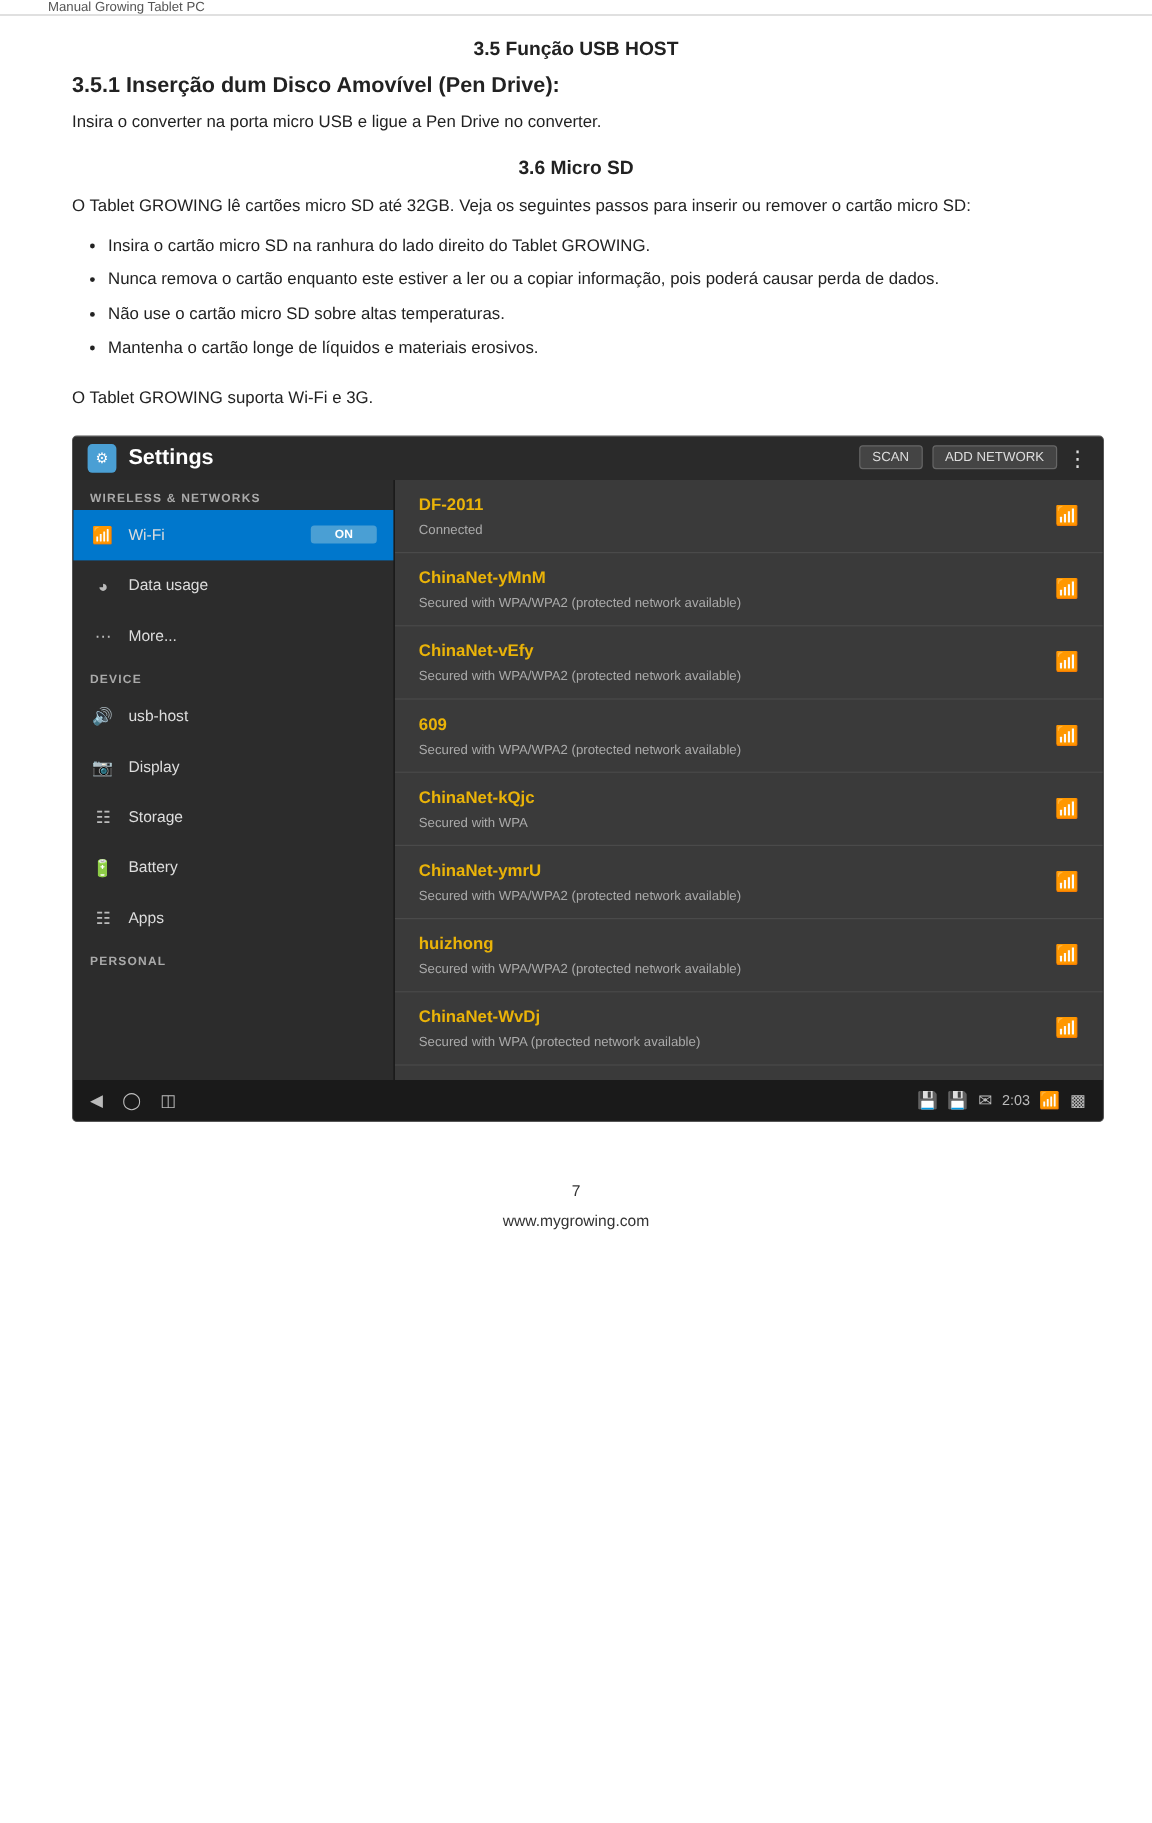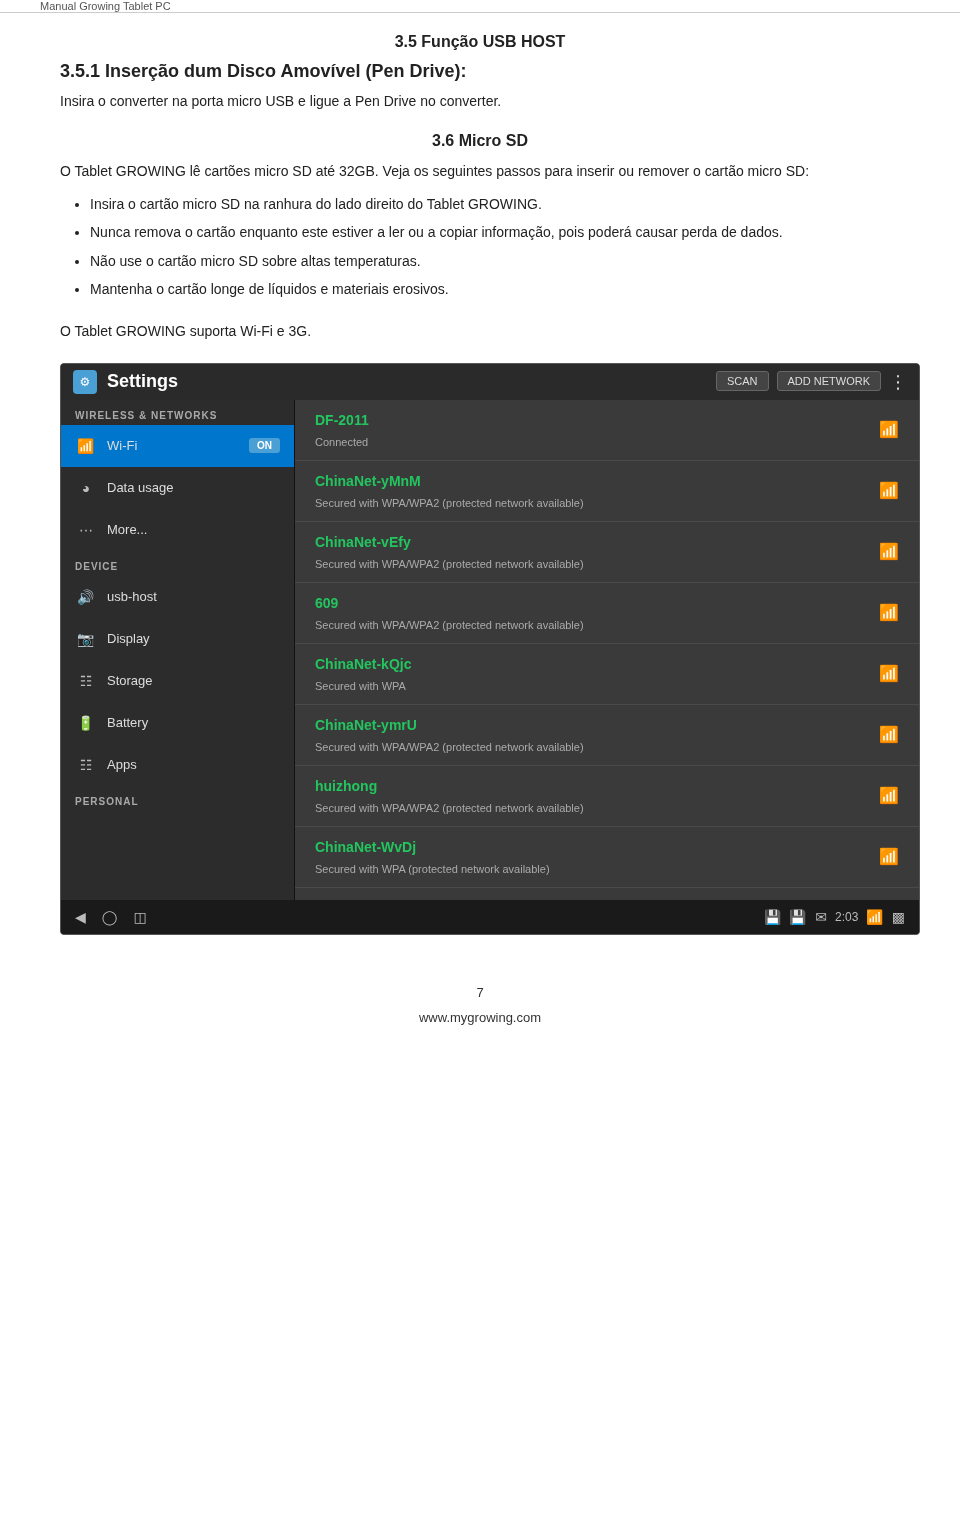--- a/index.html
+++ b/index.html
@@ -109,21 +109,21 @@
     .topbar-menu {
       color: #ddd;
       font-size: 18px;
     }
     .android-body {
       display: flex;
       height: 500px;
     }
     
     .sidebar {
-      width: 234px;
+      width: 268px;
       background: #2c2c2c;
       border-right: 1px solid #111;
       overflow-y: auto;
       flex-shrink: 0;
     }
     .sidebar-section-header {
       color: #aaa;
       font-size: 10px;
       font-weight: bold;
       padding: 10px 14px 4px 14px;
@@ -153,41 +153,41 @@
     }
     .sidebar-item.active .item-icon {
       color: #fff;
     }
     .wifi-toggle {
       margin-left: auto;
       background: #4a9fd4;
       color: #fff;
       font-size: 10px;
       font-weight: bold;
-      padding: 2px 8px;
+      padding: 2px 20px;
       border-radius: 3px;
     }
     
     .main-panel {
       flex: 1;
       background: #3a3a3a;
       overflow-y: auto;
     }
     .network-item {
       padding: 12px 20px;
       border-bottom: 1px solid #4a4a4a;
       cursor: pointer;
     }
     .network-item-row {
       display: flex;
       align-items: center;
       justify-content: space-between;
     }
     .network-name {
-      color: #22c55e;
+      color: #eab308;
       font-size: 14px;
       font-weight: bold;
     }
     .network-status {
       color: #aaa;
       font-size: 11px;
       margin-top: 8px;
     }
     .wifi-signal {
       color: #aaa;

